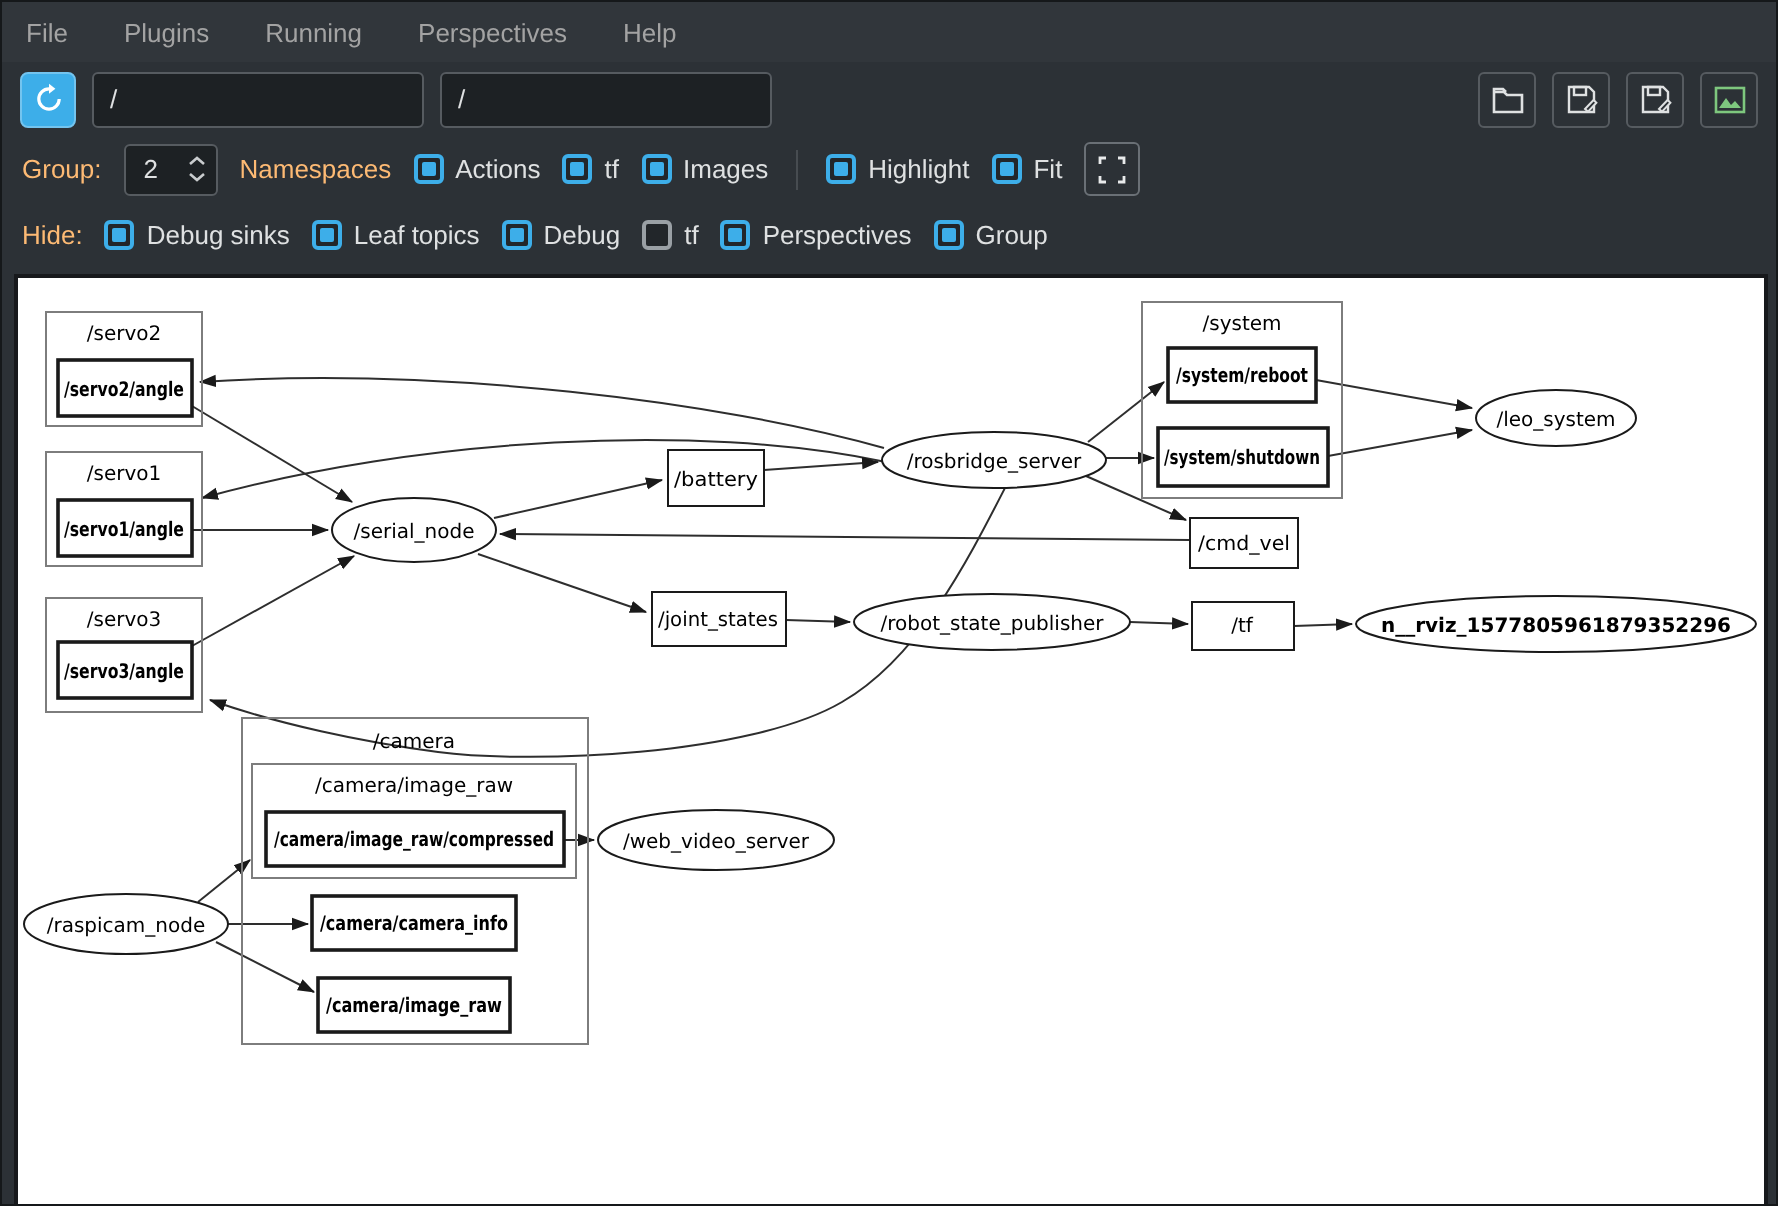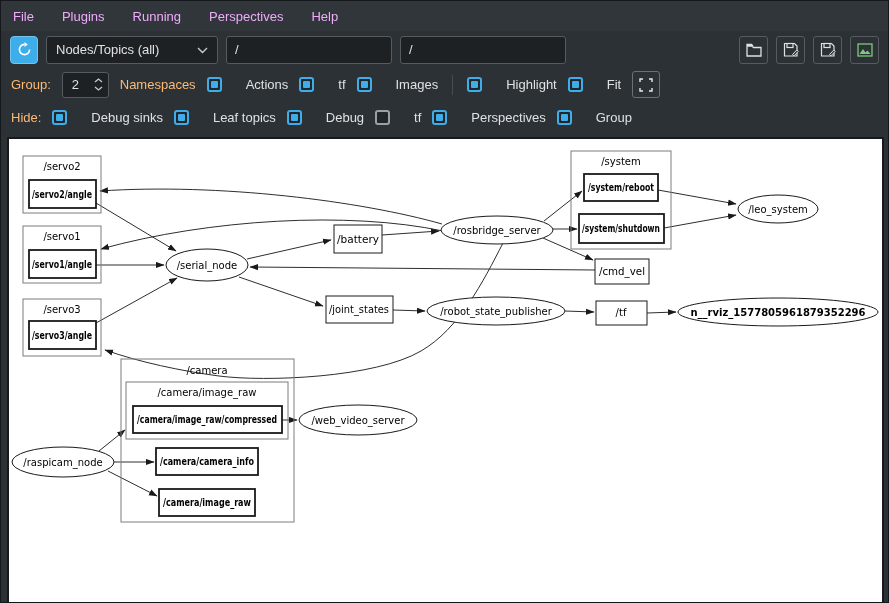--- a/index.html
+++ b/index.html
@@ -2,21 +2,21 @@
 <html><head>
 <meta charset="utf-8">
 <style>
   * { margin:0; padding:0; box-sizing:border-box; }
   body { background:#1a1d20; font-family:"Liberation Sans", sans-serif; }
   .window { width:889px; height:603px; background:#2c3136; border:1px solid #15181a;
             color:#dfe1e2; overflow:hidden; position:relative; }
 
   
   .menubar { height:30px; background:#31363b; display:flex; align-items:center;
-             padding:0 12px; gap:28px; font-size:13px; color:#f0abfc; }
+             padding:0 12px; gap:28px; font-size:13px; color:#a3a3a3; }
   .menubar span { cursor:default; }
 
   
   .titlebar { height:27px; background:#282d32; border-top:1px solid #1f2327;
               border-bottom:1px solid #24282c; display:flex; align-items:center;
               padding:0 8px; font-size:13px; }
   .app-icon { width:15px; height:15px; border-radius:50%;
               background:radial-gradient(circle at 35% 30%, #8fd0f5 0 28%, #2f8fd6 60%, #1b6db0 100%);
               position:relative; overflow:hidden; flex:0 0 auto; }
   .app-icon::after { content:""; position:absolute; left:2px; top:6px; width:14px; height:7px;
@@ -47,21 +47,21 @@
   .icon-btn { width:29px; height:28px; background:transparent; border:1px solid #565b60; border-radius:3px;
               display:flex; align-items:center; justify-content:center; cursor:pointer; }
 
   
   .optrow { height:33px; display:flex; align-items:center; padding:0 10px; gap:11px; font-size:13px; }
   .rowlabel { color:#fdba74; }
   .spinbox { width:47px; height:26px; background:#1d2124; border:1px solid #565b60; border-radius:3px;
              display:flex; align-items:center; }
   .spinbox .val { flex:1; padding-left:9px; }
   .spin-arrows { display:flex; flex-direction:column; padding-right:5px; gap:3px; }
-  .cb-item { display:flex; align-items:center; gap:24px; cursor:pointer; }
+  .cb-item { display:flex; align-items:center; gap:6px; cursor:pointer; }
   .cb { width:15px; height:15px; border:2px solid #9aa0a5; border-radius:3px; background:#22262a; position:relative; }
   .cb.checked { border-color:#3daee9; }
   .cb.checked::after { content:""; position:absolute; inset:2px; background:#3daee9; border-radius:1px; }
   .vsep { width:1px; height:20px; background:#474c51; margin:0 3px; }
   .fitview-btn { width:28px; height:27px; border:1px solid #6a7076; border-radius:3px; background:transparent;
                  display:flex; align-items:center; justify-content:center; cursor:pointer; }
 
   
   .graph-frame { margin:3px 6px 0 6px; border:2px solid #17191c; background:#ffffff;
                  width:877px; height:500px; overflow:hidden; }
@@ -86,28 +86,20 @@
     <span>Help</span>
   </div>
 
 
   <div class="toolbar">
     <span class="refresh-btn">
       <svg width="17" height="17" viewBox="0 0 17 17">
         <path d="M13.6 8.5 A5.1 5.1 0 1 1 8.5 3.4" fill="none" stroke="#ffffff" stroke-width="1.6"></path>
         <path d="M8.5 0.9 L11.7 3.4 L8.5 5.9 z" fill="#ffffff"></path>
       </svg>
-    </span>
-    <span class="combo">
-      <span>Nodes/Topics (all)</span>
-      <span class="chev">
-        <svg width="11" height="7" viewBox="0 0 11 7">
-            <path d="M1 1 L5.5 5.5 L10 1" fill="none" stroke="#c9ccce" stroke-width="1.4"></path>
-          </svg>
-      </span>
     </span>
     <input class="text-input" value="/" style="">
     <input class="text-input" value="/" style="">
     <span class="tb-spacer"></span>
     <span class="icon-btn">
       <svg width="16" height="14" viewBox="0 0 16 14">
         <path d="M1 3 L1 13 L15 13 L15 4.5 L7.5 4.5 L6 3 Z M1 3 L1 1.5 L5.5 1.5 L7 3" fill="none" stroke="#dfe1e2" stroke-width="1.3"></path>
       </svg>
     </span>
     <span class="icon-btn">

